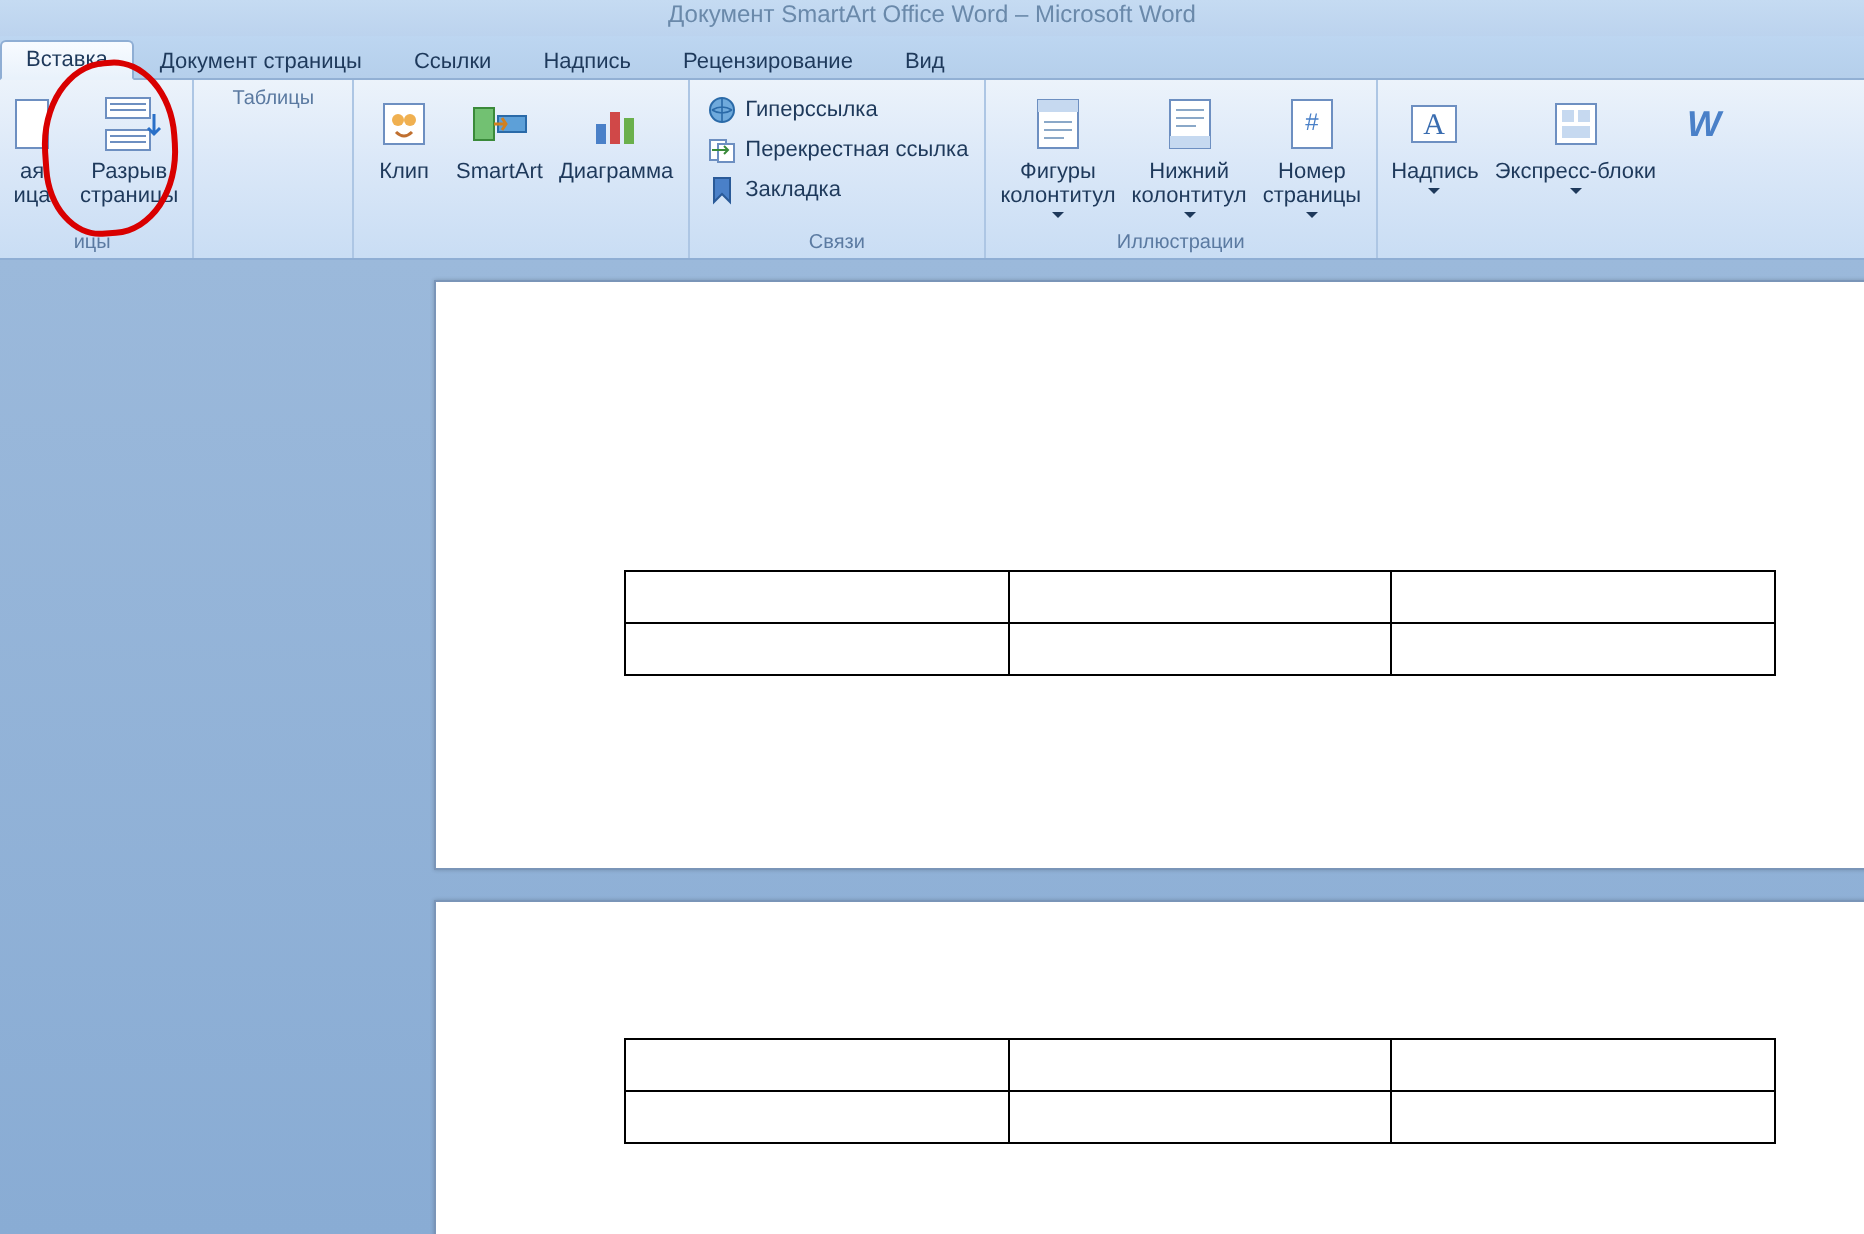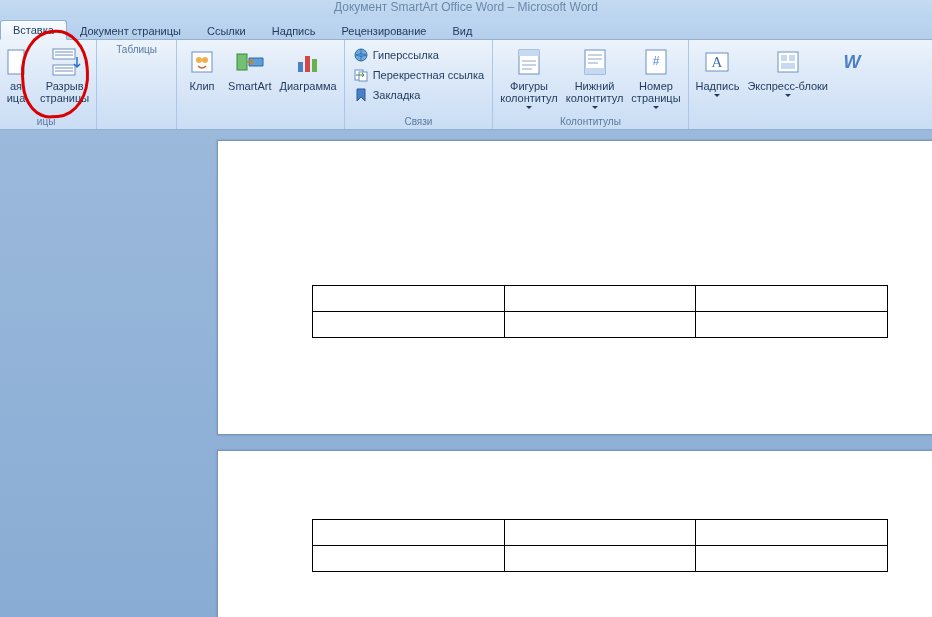--- a/index.html
+++ b/index.html
@@ -306,21 +306,21 @@
           <svg width="28" height="30">
               <rect x="4" y="3" width="20" height="24" fill="#fff" stroke="#6d8fc1"></rect>
               <text x="14" y="18" font-size="12" fill="#4a80c8" text-anchor="middle">#</text>
             </svg>
         </span>
         <span class="lbl" style="white-space:pre">Номер
 страницы</span>
         <span class="dropdown-caret"></span>
       </div>
     </div>
-    <div class="group-label">Колонтитулы</div>
+    <div class="group-label">Иллюстрации</div>
   </div>
 
   <div class="group" style="border-right:none;">
     <div class="group-body">
       <div class="rbtn-large">
         <span class="ic-large">
           <svg width="28" height="28">
               <rect x="3" y="5" width="22" height="18" fill="#fff" stroke="#6d8fc1"></rect>
               <text x="14" y="19" font-size="15" fill="#3a6db0" text-anchor="middle" font-family="serif">A</text>
             </svg>

